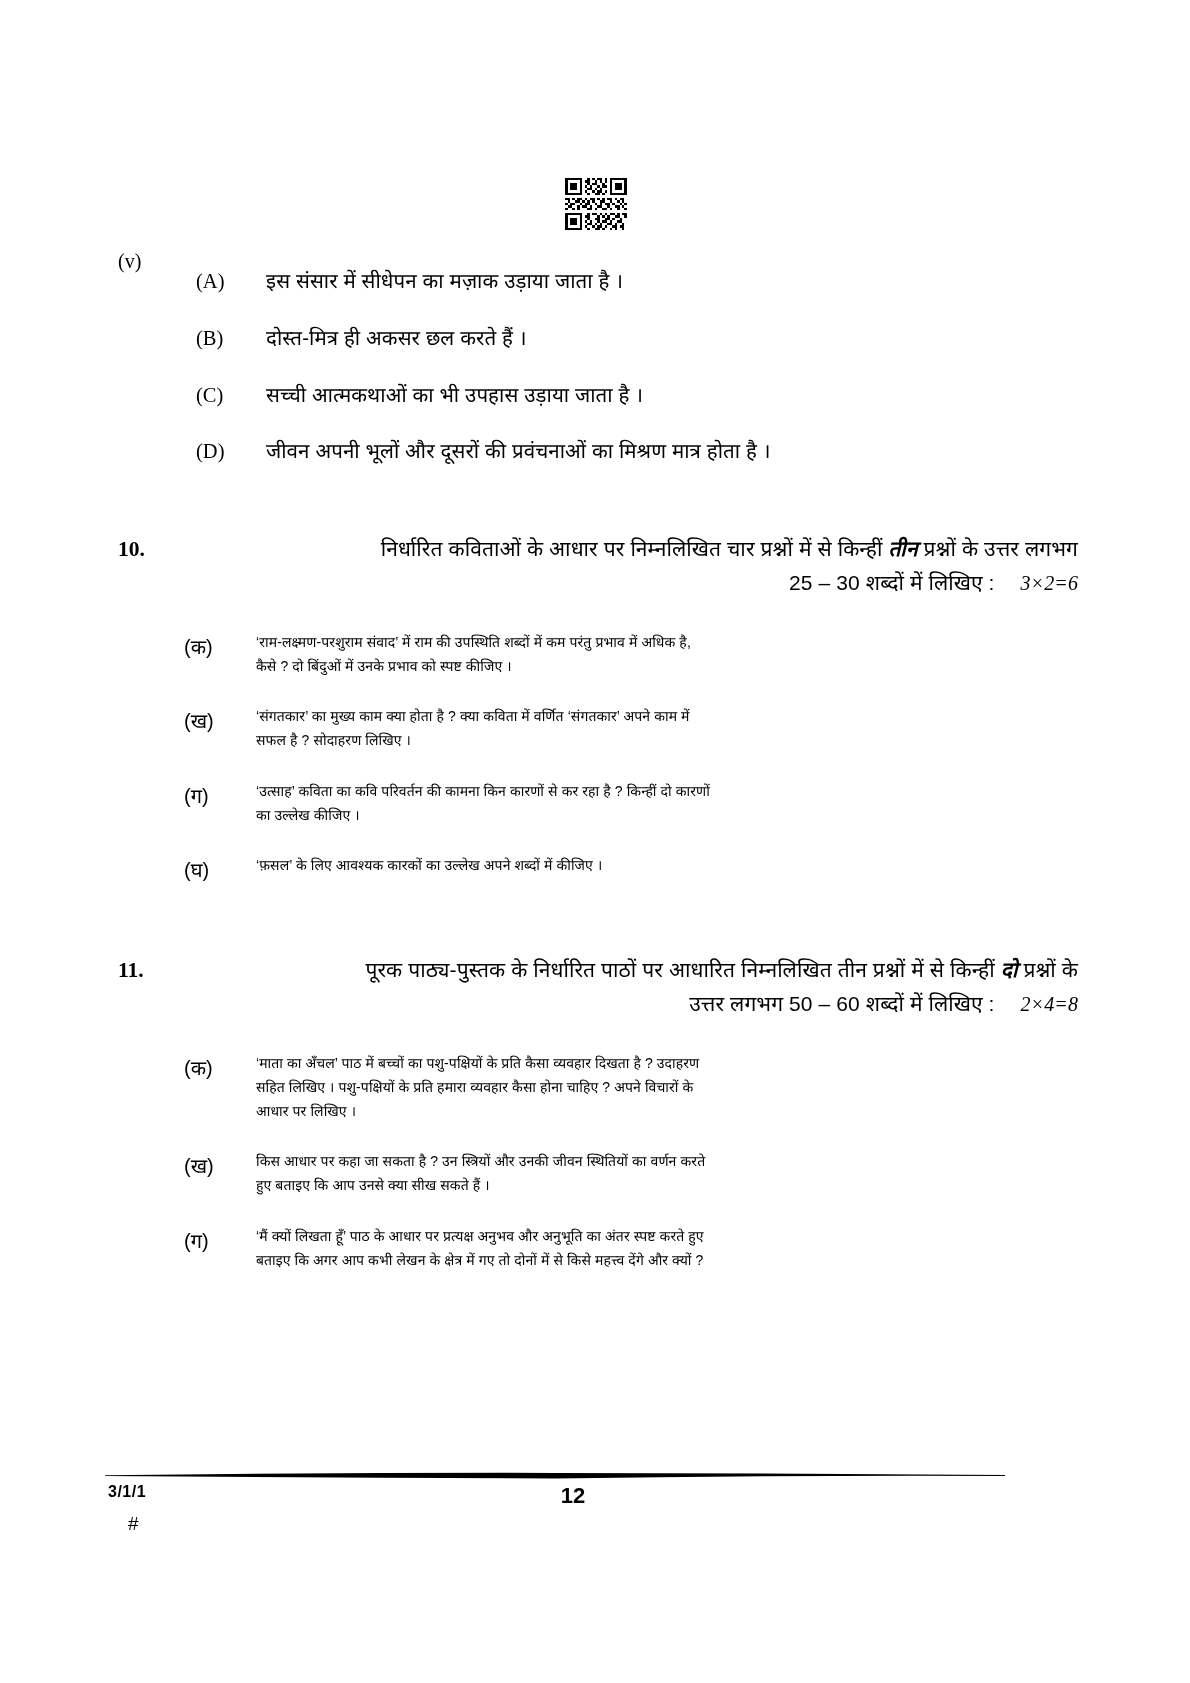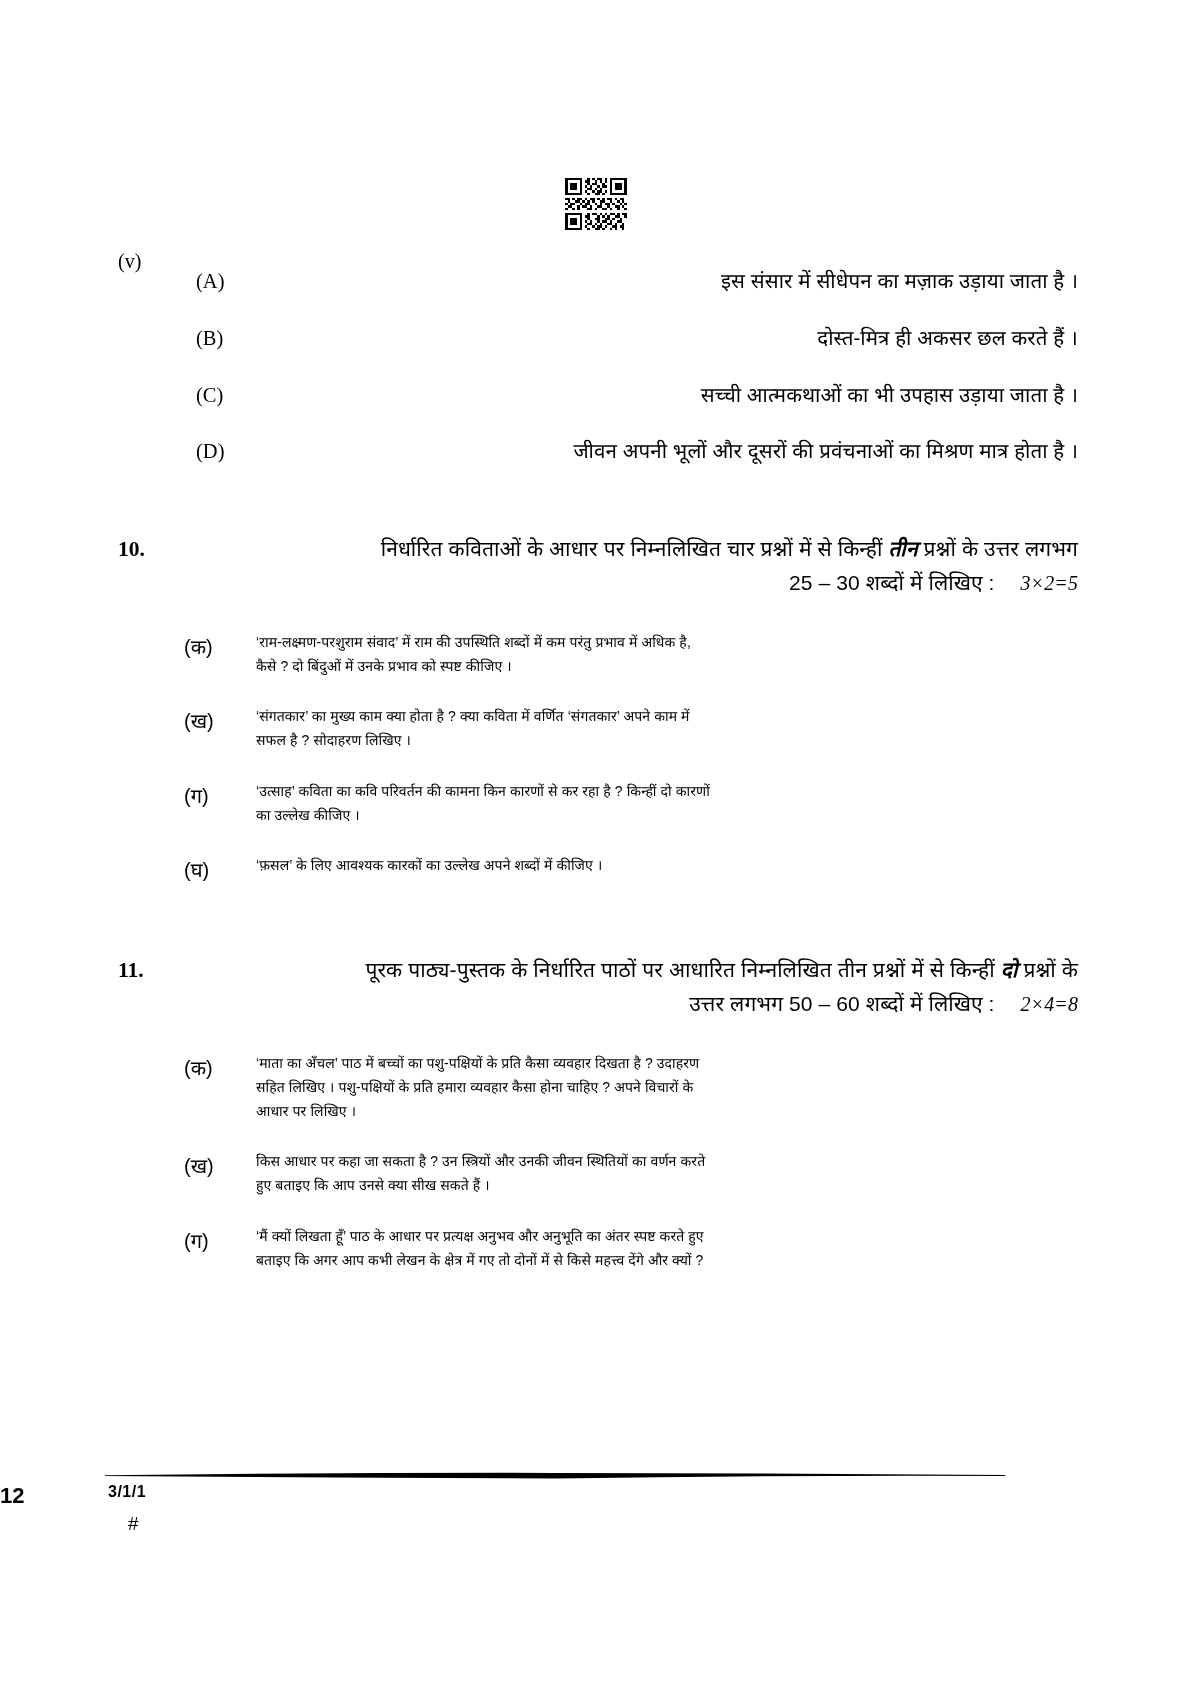--- a/index.html
+++ b/index.html
@@ -80,21 +80,20 @@
     flex: 0 0 auto;
     width: 70px;
     font-family: "Liberation Serif", serif;
     font-size: 20.5px;
     line-height: 1.6;
   }
   .opt-text {
     flex: 1 1 auto;
     font-size: 20.5px;
     line-height: 1.6;
-    text-align: right;
   }
 
   
   .main-q { margin-top: 40px; }
   .main-q .qnum {
     width: 66px;
     font-weight: bold;
     font-size: 21.5px;
     line-height: 1.62;
   }
@@ -170,20 +169,21 @@
     left: 128px;
     top: 1513px;
     font-family: "Liberation Sans", sans-serif;
     font-size: 19px;
   }
   .footer-page {
     position: absolute;
     left: 0;
     top: 1483px;
     width: 1146px;
+    text-align: center;
     font-family: "Liberation Sans", sans-serif;
     font-weight: bold;
     font-size: 22px;
   }
 </style>
 </head>
 <body>
 
 <div class="page">
 
@@ -350,21 +350,21 @@
       </div>
     </div>
 
     <div class="qrow main-q">
       <div class="qnum">10.</div>
       <div class="qbody">
         <div class="devanagari main-text">
           <span>निर्धारित कविताओं के आधार पर निम्नलिखित चार प्रश्नों में से किन्हीं </span><span class="bold-em">तीन</span><span> प्रश्नों के उत्तर लगभग</span>
           <span class="line-with-marks lead-line2">
             <span class="lw-left">25 – 30 शब्दों में लिखिए :</span>
-            <span class="lw-right">3×2=5</span>
+            <span class="lw-right">3×2=6</span>
           </span>
         </div>
 
         <div class="sub-list">
 
           <div class="sub-row">
             <div class="sub-label">(क)</div>
             <div class="sub-text devanagari">
               <span class="ln">‘राम-लक्ष्मण-परशुराम संवाद’ में राम की उपस्थिति शब्दों में कम परंतु प्रभाव में अधिक है,</span>
               <span class="ln">कैसे  ? दो बिंदुओं में उनके प्रभाव को स्पष्ट कीजिए ।</span>

